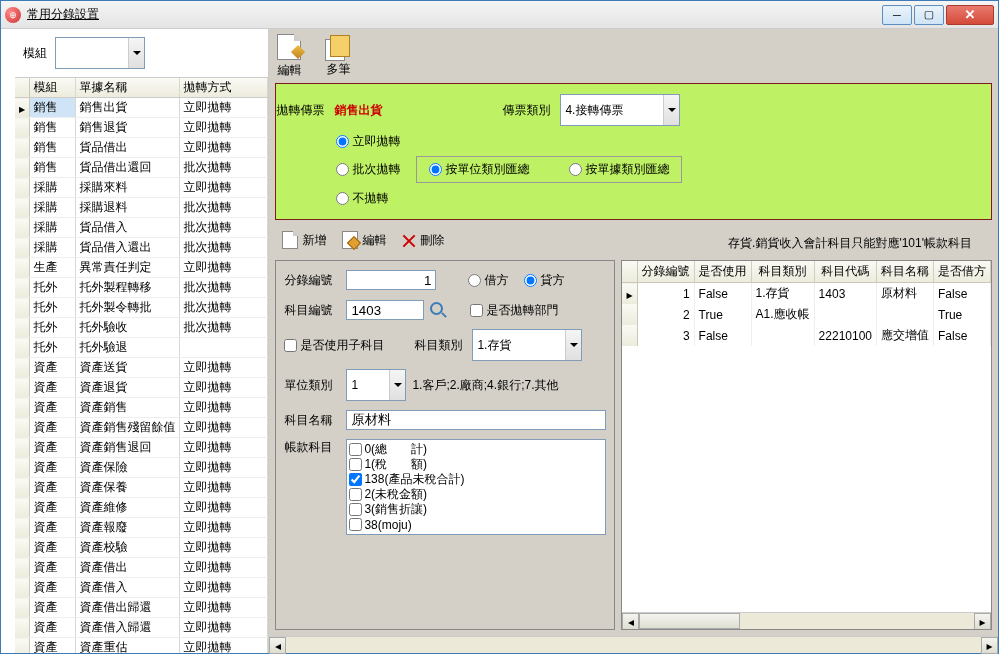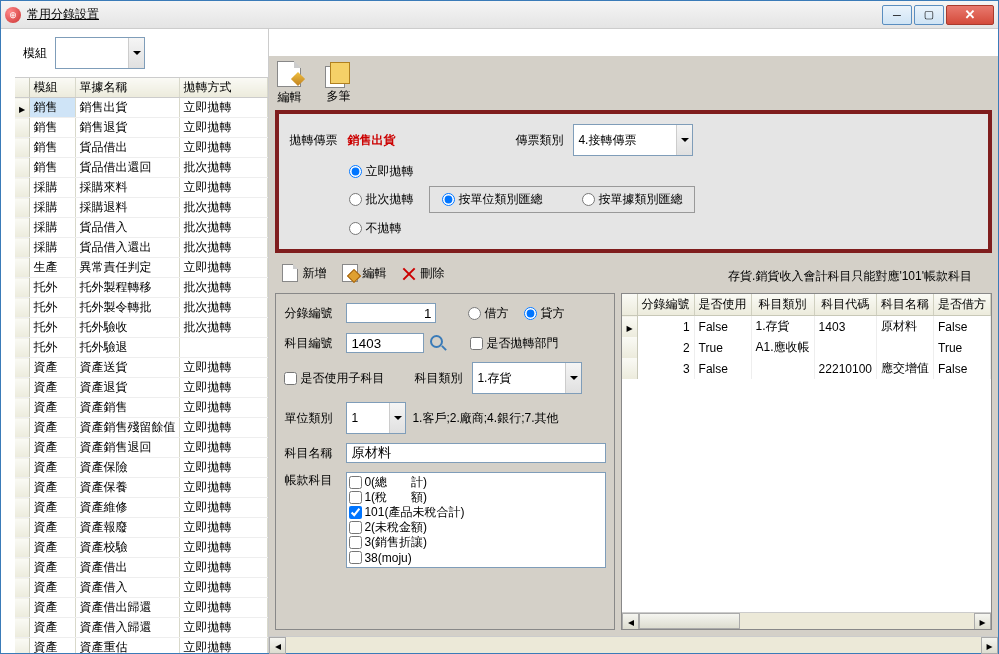--- a/index.html
+++ b/index.html
@@ -25,34 +25,34 @@
     
     .grid-wrap { flex: 1; overflow: auto; border-top: 1px solid #ccc; position: relative; }
     .grid { width: 100%; border-collapse: collapse; table-layout: fixed; }
     .grid th, .grid td { border-right: 1px solid #d9d9cb; padding: 1px 4px; text-align: left; height: 17px; font-weight: normal; white-space: nowrap; overflow: hidden; }
     .grid thead th { background: linear-gradient(#fafaf5, #ecebdc); border-bottom: 1px solid #ccc; }
     .grid tbody tr td { border-bottom: 1px solid #eee; }
     .grid .rowhdr { width: 14px; background: linear-gradient(#fafaf5, #ecebdc); border-right: 1px solid #c8c8b8; }
     .grid tbody tr.selected td.rowhdr::before { content: "▶"; font-size: 8px; }
     .grid tbody tr.selected td.c1 { background: #cfe4f7; }
     
-    .right-panel { flex: 1; background: #d4d0c8; display: flex; flex-direction: column; position: relative; margin-top: 27px; }
+    .right-panel { flex: 1; background: #d4d0c8; display: flex; flex-direction: column; position: relative; }
     
     .toolbar { height: 54px; display: flex; align-items: center; padding: 0 8px; gap: 24px; }
     .tool-btn { display: flex; flex-direction: column; align-items: center; cursor: pointer; gap: 2px; }
     .tool-icon-doc { width: 24px; height: 26px; background: #fff; border: 1px solid #888; position: relative; }
     .tool-icon-doc::before { content:""; position:absolute; right:-1px; top:-1px; width:0; height:0; border-left:7px solid #ccc; border-top:7px solid #d4d0c8; }
     .tool-icon-doc.editpen::after { content:""; position:absolute; bottom:2px; right:-3px; width:10px; height:10px; background:linear-gradient(135deg,#f0c040,#c08020); transform:rotate(45deg); }
     .tool-icon-multi { width:26px; height:24px; position:relative; }
     .tool-icon-multi::before { content:""; position:absolute; left:0; top:4px; width:18px; height:20px; background:#fff; border:1px solid #888; }
     .tool-icon-multi::after { content:""; position:absolute; left:5px; top:0; width:18px; height:20px; background:#f5d068; border:1px solid #b08020; }
     
     .form-area { flex: 1; padding: 0 6px 6px 6px; display: flex; flex-direction: column; gap: 6px; overflow: hidden; }
     
-    .transfer-box { border: 4px solid #7f1d1d; padding: 6px 10px; background: #e5e5e5; }
+    .transfer-box { border: 1px solid #7f1d1d; padding: 6px 0; background: #bef264; }
     .tb-row { display: flex; align-items: center; gap: 10px; margin: 4px 0; min-height: 22px; }
     .tb-label { }
     .red-text { color: #c00; font-weight: bold; }
     .radio { display: inline-flex; align-items: center; gap: 3px; cursor: pointer; }
     .radio input { margin: 0; }
     .sub-options { display: flex; gap: 40px; padding: 4px 12px; border: 1px solid #999; margin-left: 6px; }
     
     .action-bar { display: flex; align-items: flex-end; gap: 2px; padding: 2px 0; }
     .action-btn { display: flex; align-items: center; gap: 4px; padding: 2px 6px; cursor: pointer; border: 1px solid transparent; }
     .i-new { width:16px; height:18px; background:#fff; border:1px solid #888; position:relative; }
@@ -430,21 +430,21 @@
                   <label class="item">
                     <input type="checkbox" style="">
                     <span>0(總　　計)</span>
                   </label>
                   <label class="item">
                     <input type="checkbox" style="">
                     <span>1(稅　　額)</span>
                   </label>
                   <label class="item">
                     <input type="checkbox" checked="" style="">
-                    <span>101(產品未稅合計)</span>
+                    <span>138(產品未稅合計)</span>
                   </label>
                   <label class="item">
                     <input type="checkbox" style="">
                     <span>2(未稅金額)</span>
                   </label>
                   <label class="item">
                     <input type="checkbox" style="">
                     <span>3(銷售折讓)</span>
                   </label>
                   <label class="item">

